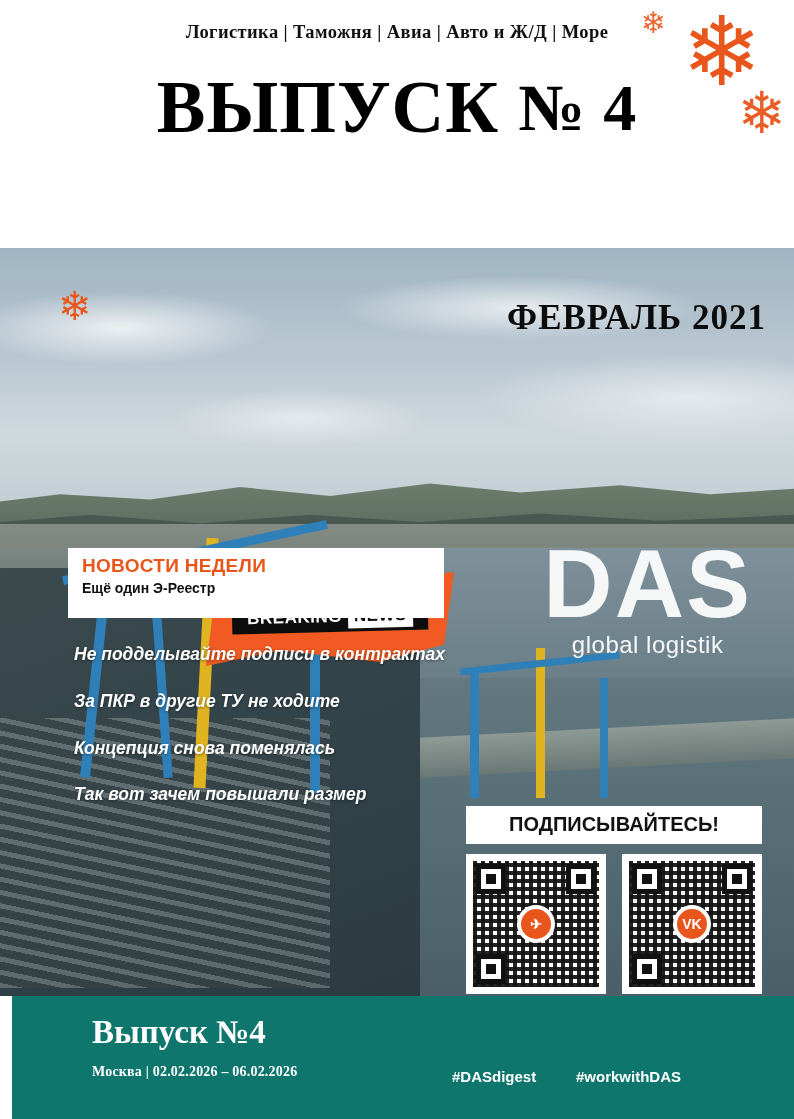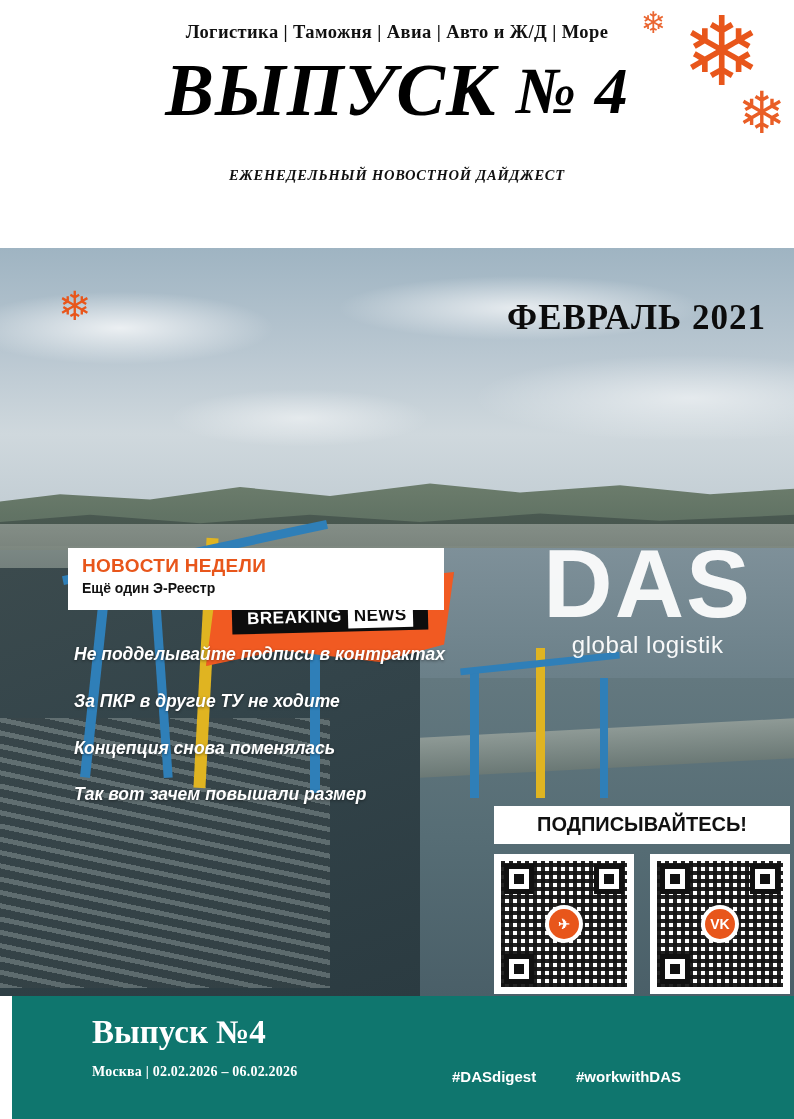--- a/index.html
+++ b/index.html
@@ -36,24 +36,23 @@
     position: relative;
     z-index: 3;
   }
   .issue-title {
     font-family: "Liberation Serif", serif;
     font-weight: bold;
     font-size: 73px;
     line-height: 1;
     letter-spacing: 1px;
     color: #000000;
-    margin-top: 11px;
+    margin-top: 28px;
     position: relative;
     z-index: 3;
-    font-style: italic;
   }
   .issue-title .nm {
     font-size: 66px;
     vertical-align: 2px;
   }
   .subtitle {
     font-family: "Liberation Serif", serif;
     font-style: italic;
     font-weight: bold;
     font-size: 14.5px;
@@ -185,21 +184,21 @@
   .month {
     position: absolute; right: 28px; top: 50px;
     font-family: "Liberation Serif", serif;
     font-weight: bold; font-size: 35px; letter-spacing: 1px;
     color: #0c0c0c; z-index: 6;
   }
 
   
   .news-card {
     position: absolute; left: 68px; top: 300px;
-    width: 376px; height: 62px;
+    width: 376px; height: 70px;
     background: #ffffff;
     padding: 7px 0 0 14px;
     z-index: 6;
   }
   .news-card .kicker {
     color: #E8561B; font-weight: bold; font-size: 19px; letter-spacing: .3px;
   }
   .news-card .lead {
     color: #111111; font-weight: bold; font-size: 14px; margin-top: 3px;
   }
@@ -235,21 +234,21 @@
   .das-logo .gl {
     font-size: 24px;
     color: rgba(255,255,255,.95);
     letter-spacing: .5px;
     margin-top: 2px;
   }
 
   
   .subscribe {
     position: absolute; left: 466px; top: 558px;
-    width: 296px; z-index: 7; margin-left: 28px;
+    width: 296px; z-index: 7;
   }
   .subscribe .sub-title {
     background: #ffffff;
     text-align: center;
     font-weight: bold;
     font-size: 20px;
     color: #111111;
     padding: 7px 0 8px;
   }
   .qr-row {
@@ -340,21 +339,20 @@
     <div class="snow s-mid">❄</div>
     <div class="snow s-small">❄</div>
 
     <div class="rubrics">Логистика | Таможня |  Авиа | Авто и Ж/Д | Море</div>
 
     <div class="issue-title">
       <span>ВЫПУСК</span>
       <span class="nm">№ 4</span>
     </div>
 
-    <div class="subtitle">ЕЖЕНЕДЕЛЬНЫЙ НОВОСТНОЙ ДАЙДЖЕСТ</div>
   </div>
 
   <div class="hero">
     <div class="ph-sky"></div>
     <div class="ph-clouds"></div>
     <div class="ph-hills"></div>
     <div class="ph-hills2"></div>
     <div class="ph-city"></div>
     <div class="ph-water"></div>
     <div class="ph-water2"></div>

